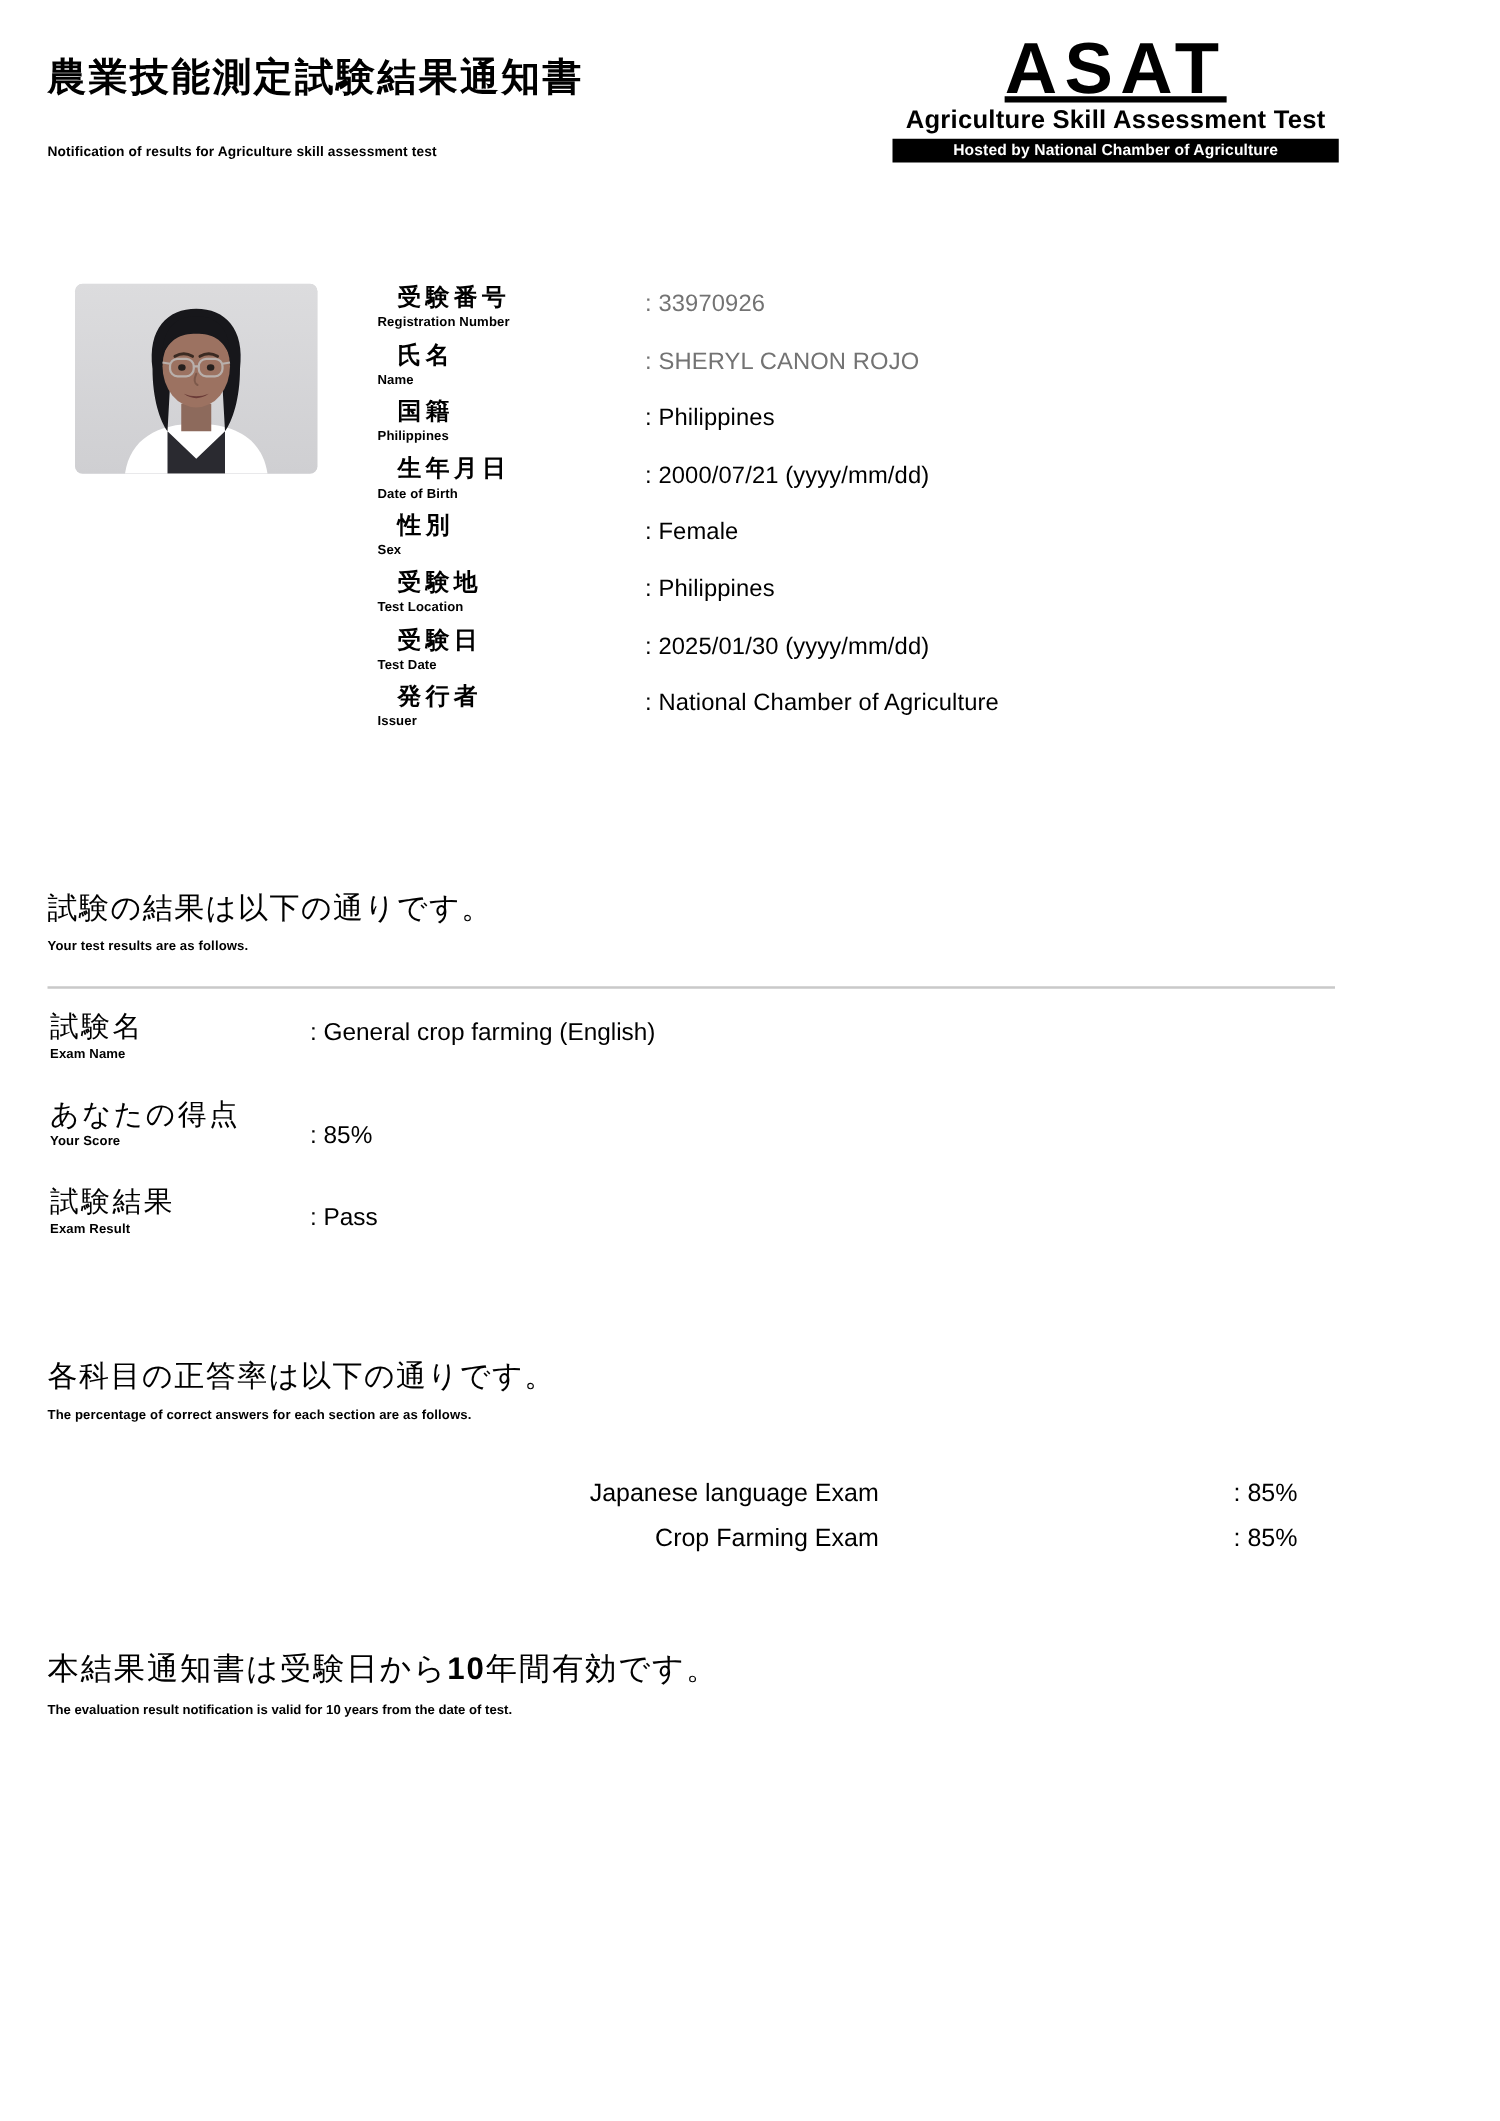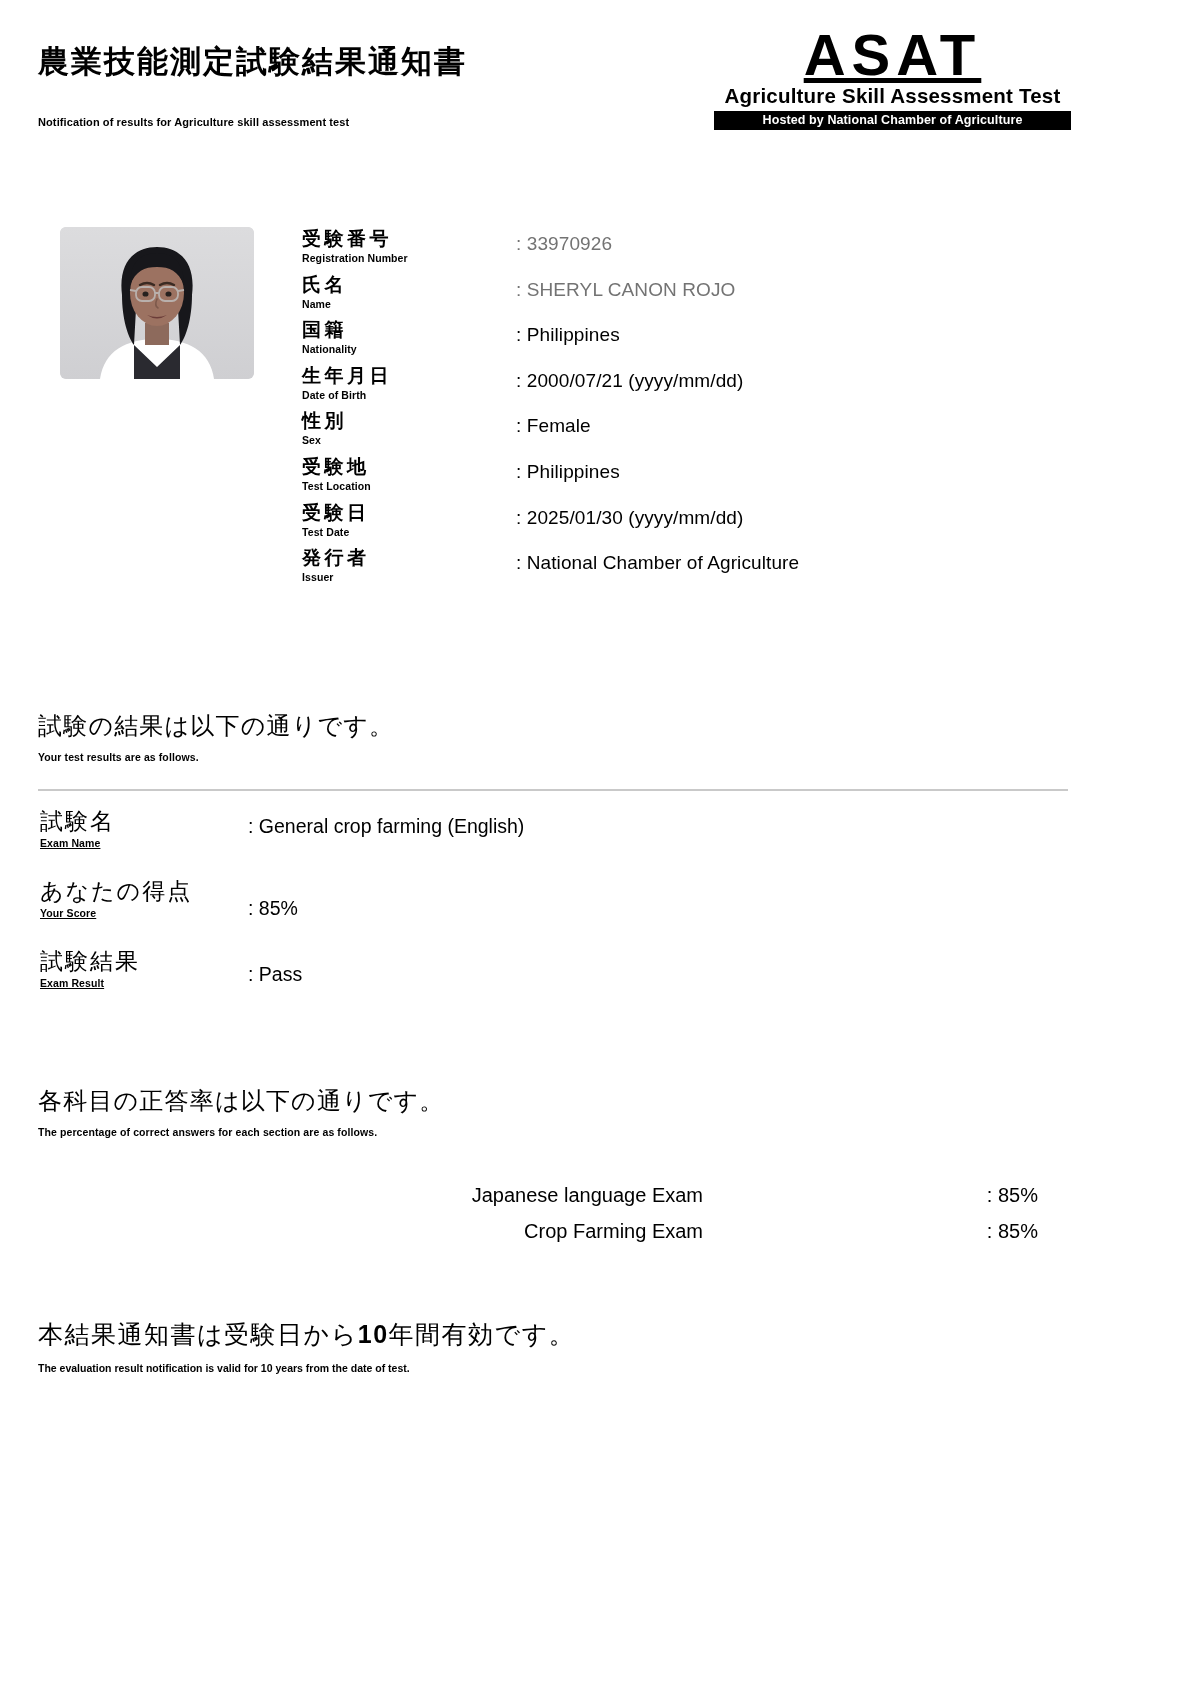--- a/index.html
+++ b/index.html
@@ -104,21 +104,21 @@
     left: 302px;
     top: 228px;
     width: 800px;
   }
   .info-row {
     position: relative;
     height: 45.6px;
   }
   .info-label-jp {
     position: absolute;
-    left: 0;
+    left: 16px;
     top: 0;
     font-size: 19px;
     font-weight: 700;
     letter-spacing: 3.5px;
     line-height: 1.15;
     white-space: nowrap;
   }
   .info-label-en {
     position: absolute;
     left: 0;
@@ -187,21 +187,20 @@
     white-space: nowrap;
   }
   .result-label-en {
     position: absolute;
     left: 2px;
     top: 28px;
     font-size: 10.5px;
     font-weight: 700;
     letter-spacing: 0.1px;
     white-space: nowrap;
-    text-decoration: underline;
   }
   .result-value {
     position: absolute;
     left: 210px;
     top: 6px;
     font-size: 19.5px;
     font-weight: 400;
     white-space: nowrap;
   }
   .result-row.score .result-value { top: 18px; }
@@ -332,21 +331,21 @@
     </div>
 
     <div class="info-row">
       <div class="info-label-jp">氏名</div>
       <div class="info-label-en">Name</div>
       <div class="info-value redacted">: SHERYL CANON ROJO</div>
     </div>
 
     <div class="info-row">
       <div class="info-label-jp">国籍</div>
-      <div class="info-label-en">Nationality</div>
+      <div class="info-label-en">Philippines</div>
       <div class="info-value">: Philippines</div>
     </div>
 
     <div class="info-row">
       <div class="info-label-jp">生年月日</div>
       <div class="info-label-en">Date of Birth</div>
       <div class="info-value">: 2000/07/21 (yyyy/mm/dd)</div>
     </div>
 
     <div class="info-row">

